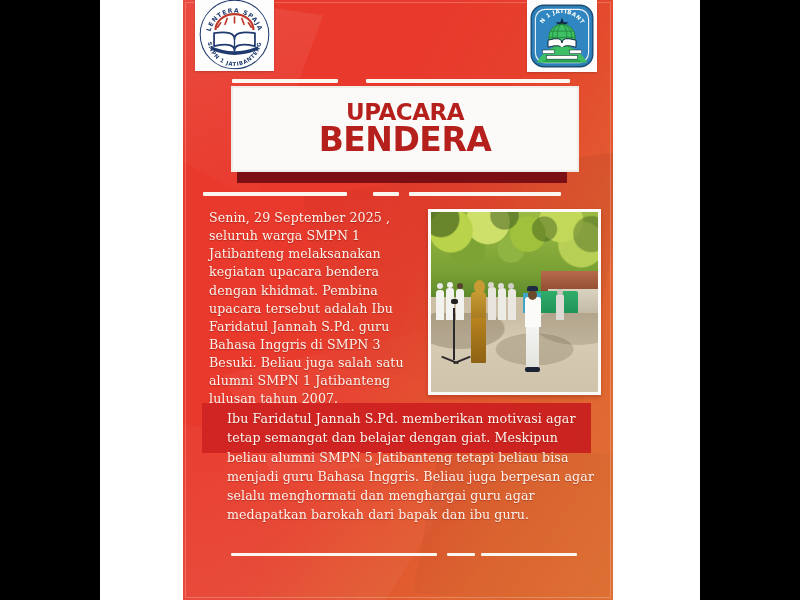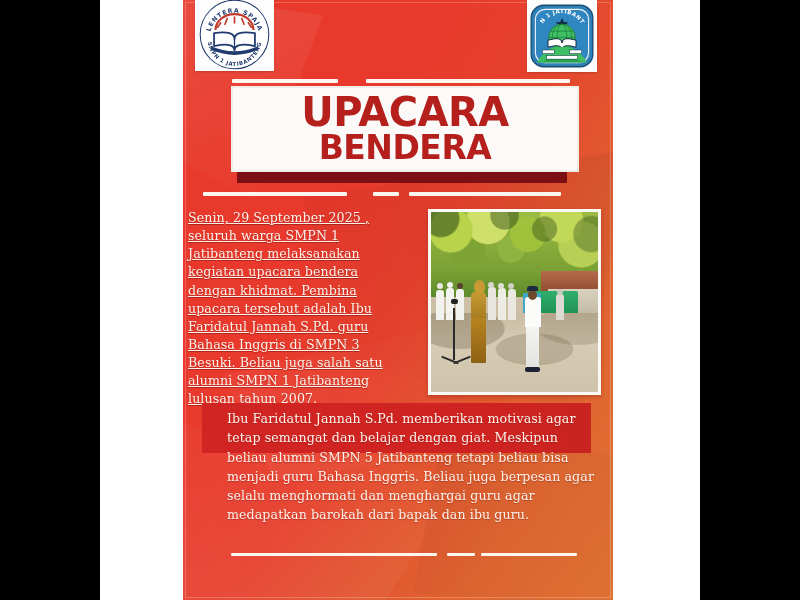--- a/index.html
+++ b/index.html
@@ -134,49 +134,48 @@
     box-sizing: border-box;
     display: flex;
     flex-direction: column;
     align-items: center;
     justify-content: center;
   }
   .title-line {
     font-family: "DejaVu Sans", sans-serif;
     font-weight: 700;
     color: #b5201d;
-    font-size: 40px;
+    font-size: 23px;
     line-height: 0.99;
     letter-spacing: -0.5px;
     text-align: center;
     white-space: nowrap;
   }
   .title-line.t2 { font-size: 33px; }
 
   .dash-row2 {
     position: absolute;
     left: 20px; top: 192px;
     width: 390px; height: 4px;
   }
   .dash-c { left: 0px;   width: 144px; }
   .dash-d { left: 170px; width: 26px; }
   .dash-e { left: 206px; width: 152px; }
 
   
   .para1 {
     position: absolute;
-    left: 5px; top: 209px;
+    left: 26px; top: 209px;
     width: 210px;
     color: #fdf3ec;
     font-family: "DejaVu Serif", serif;
     font-size: 12.6px;
     line-height: 1.44;
     letter-spacing: 0.1px;
     text-shadow: 0 1px 1px rgba(120,15,10,0.45);
-    text-decoration: underline;
   }
 
   
   .photo-frame {
     position: absolute;
     left: 245px; top: 209px;
     width: 173px; height: 186px;
     background: #fbfaf8;
     padding: 3px;
     box-sizing: border-box;

